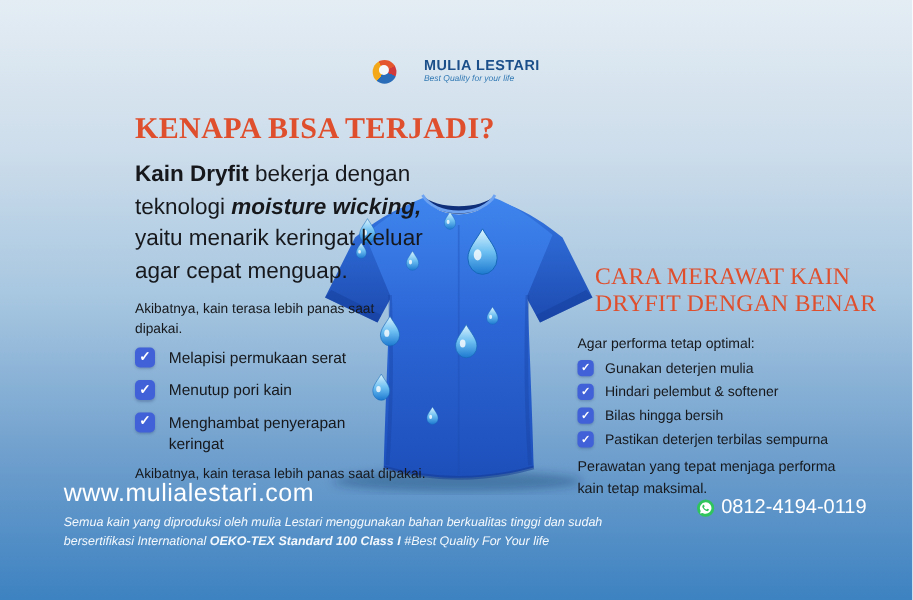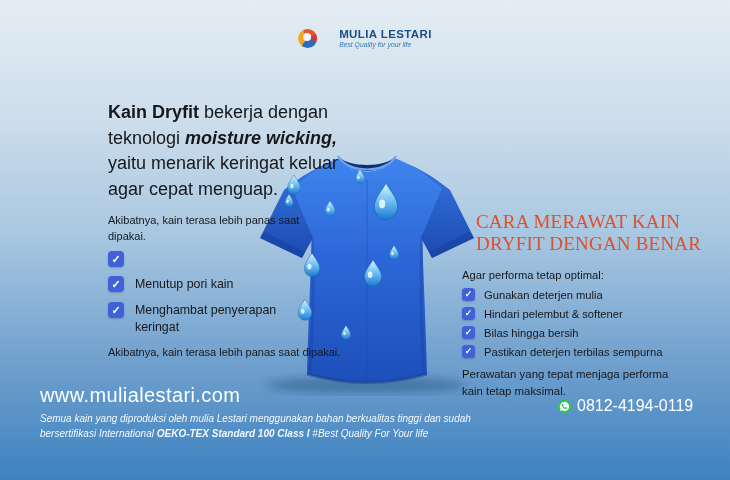--- a/index.html
+++ b/index.html
@@ -4,21 +4,21 @@
 <style>
   html,body{margin:0;padding:0;}
   .poster{
     position:relative;
     width:730px;height:480px;
     overflow:hidden;
     font-family:"Liberation Sans", sans-serif;
     background:linear-gradient(180deg,#e4edf4 0%,#cdddeb 25%,#a6c6e0 50%,#6f9fcd 76%,#3d82c1 100%);
   }
   
-  .logo{position:absolute;top:28px;left:50%;transform:translateX(-50%);display:flex;align-items:center;gap:22px;}
+  .logo{position:absolute;top:47px;left:50%;transform:translateX(-50%);display:flex;align-items:center;gap:22px;}
   .logo-icon{
     width:19px;height:19px;border-radius:50%;
     background:conic-gradient(from 220deg,#f2a818 0deg 110deg,#e4572e 110deg 200deg,#d13a3a 200deg 250deg,#2b6cb8 250deg 360deg);
     position:relative;flex:0 0 auto;
   }
   .logo-icon::after{content:"";position:absolute;left:5px;top:4px;width:8px;height:8px;border-radius:50%;background:#f4f8fb;}
   .logo-name{font-size:11.5px;font-weight:bold;color:#1b4f8a;letter-spacing:.4px;line-height:1.05;}
   .logo-tagline{font-size:6.8px;font-style:italic;color:#3279b4;margin-top:1px;}
 
   
@@ -51,21 +51,21 @@
   ul.checklist.small{margin-top:7px;}
   ul.checklist.small li{gap:9px;margin-bottom:4.5px;}
   ul.checklist.small .cb{width:13px;height:13px;border-radius:3.5px;font-size:9px;}
   ul.checklist.small .cl-label{font-size:11.2px;max-width:210px;line-height:1.2;padding-top:1px;}
   .note2{margin:7px 0 0;font-size:11.4px;line-height:1.42;color:#16181c;width:225px;}
 
   
   .tshirt{position:absolute;left:248px;top:144px;width:238px;height:252px;z-index:1;}
 
   
-  .foot-left{position:absolute;left:40px;top:384px;color:#fff;z-index:3;}
+  .foot-left{position:absolute;left:51px;top:384px;color:#fff;z-index:3;}
   .website{font-size:20px;letter-spacing:.4px;}
   .foot-tagline{margin:5px 0 0;font-size:10px;font-style:italic;line-height:1.45;width:478px;color:#f4f9fd;}
   .foot-tagline b{font-weight:bold;}
 
   .foot-right{position:absolute;left:557px;top:393px;color:#fff;z-index:3;}
   .consult{font-size:13px;font-weight:bold;letter-spacing:.4px;}
   .phone-row{display:flex;align-items:center;gap:5px;margin-top:4px;font-size:16px;}
   .wa{width:15px;height:15px;flex:0 0 auto;display:block;}
 </style>
 </head>
@@ -75,25 +75,27 @@
 
   <header class="logo">
     <span class="logo-icon"></span>
     <div class="logo-text">
       <div class="logo-name">MULIA LESTARI</div>
       <div class="logo-tagline">Best Quality for your life</div>
     </div>
   </header>
 
   <section class="left">
+    <h1>KENAPA BISA TERJADI?</h1>
     <p class="intro"><b>Kain Dryfit</b><span> bekerja dengan teknologi </span><b class="i">moisture wicking,</b><span> yaitu menarik keringat keluar agar cepat menguap.</span></p>
     <p class="note">Akibatnya, kain terasa lebih panas saat dipakai.</p>
     <ul class="checklist">
       <li>
         <span class="cb">✓</span>
+        <span class="cl-label">Melapisi permukaan serat</span>
       </li>
       <li>
         <span class="cb">✓</span>
         <span class="cl-label">Menutup pori kain</span>
       </li>
       <li>
         <span class="cb">✓</span>
         <span class="cl-label">Menghambat penyerapan keringat</span>
       </li>
     </ul>

